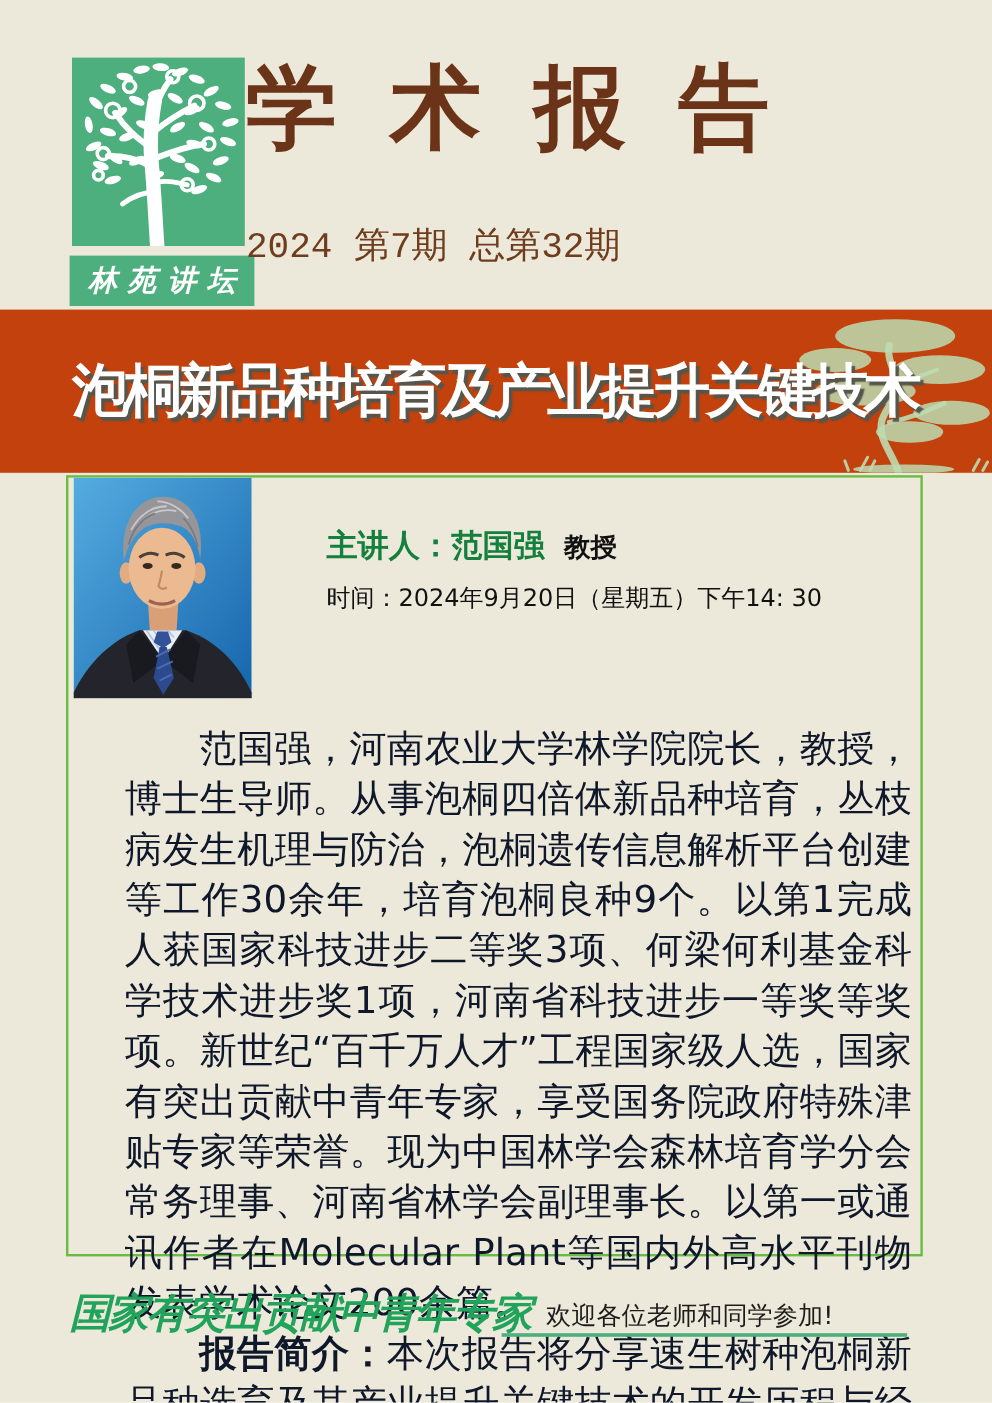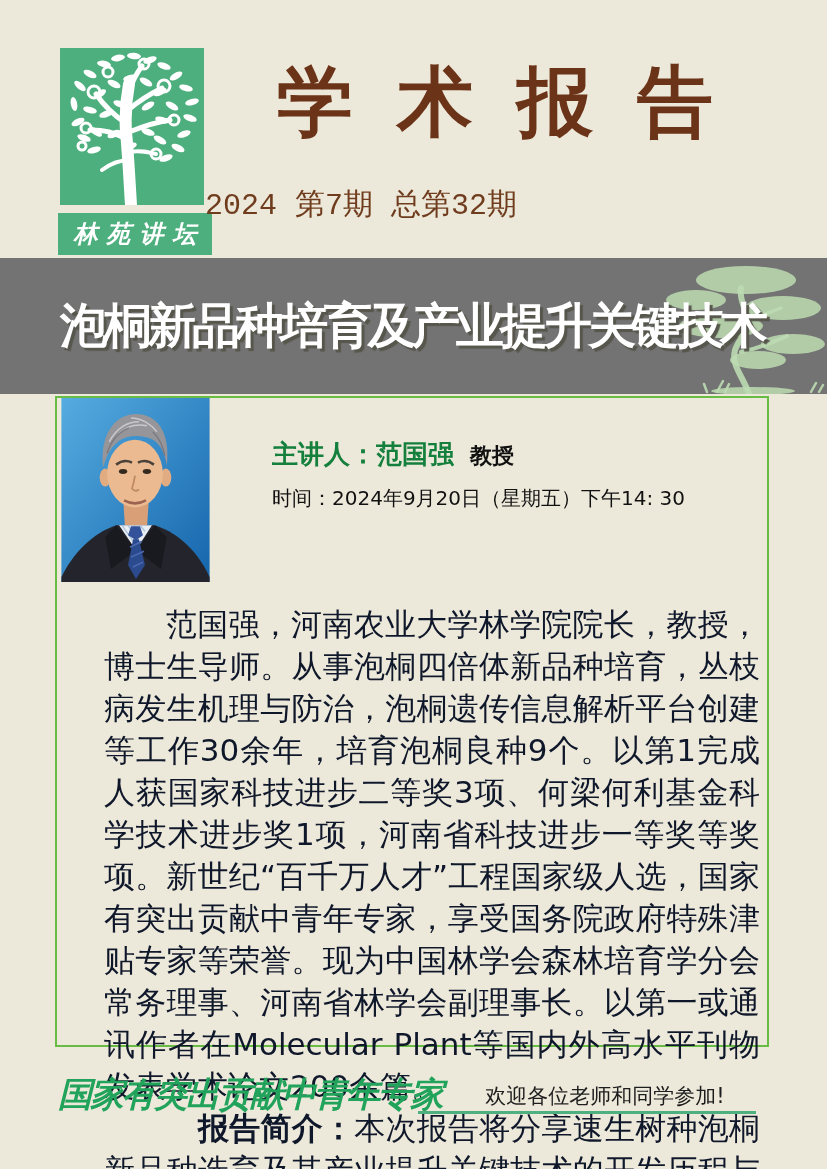--- a/index.html
+++ b/index.html
@@ -5,52 +5,52 @@
   html,body{margin:0;padding:0;}
   .page{position:relative;width:827px;height:1169px;background:#EDE9DA;overflow:hidden;
         font-family:"DejaVu Sans","Liberation Sans",sans-serif;}
   
   .logo-box{position:absolute;left:60px;top:48px;width:144px;height:157px;background:#4DAF7D;}
   .logo-box svg{display:block;width:100%;height:100%;}
   .forum-box{position:absolute;left:58px;top:213px;width:154px;height:42px;background:#4DAF7D;
              color:#fff;text-align:center;line-height:42px;font-size:24px;
              font-family:"DejaVu Serif","Liberation Serif",serif;font-style:italic;font-weight:bold;}
   .forum-box span{letter-spacing:9px;margin-right:-9px;}
-  .masthead-title{position:absolute;left:205px;top:60px;width:580px;text-align:center;
+  .masthead-title{position:absolute;left:205px;top:48px;width:580px;text-align:left;
                   color:#6B3418;font-size:76px;font-weight:bold;line-height:1.1;
                   font-family:"DejaVu Serif","Liberation Serif",serif;}
   .masthead-title span{letter-spacing:.58em;margin-right:-.58em;}
   .issue-line{position:absolute;left:205px;top:184px;width:580px;text-align:left;
               color:#6F3D1E;font-size:30px;font-family:Liberation Mono, monospace;}
   
-  .banner{position:absolute;left:0;top:258px;width:827px;height:136px;background:#737373;overflow:hidden;}
+  .banner{position:absolute;left:0;top:258px;width:827px;height:136px;background:#c2410c;overflow:hidden;}
   .bonsai{position:absolute;right:-8px;top:0;width:214px;height:136px;}
   .banner-title{position:absolute;left:60px;top:36px;color:#fff;font-size:48px;font-weight:bold;
                 letter-spacing:-4px;white-space:nowrap;text-shadow:3px 3px 1px #56564c;}
   
   .content-box{position:absolute;left:55px;top:396px;width:714px;height:651px;
                border:2px solid #68BC44;box-sizing:border-box;}
   .photo{position:absolute;left:61px;top:398px;width:149px;height:184px;overflow:hidden;}
   .photo svg{display:block;width:100%;height:100%;}
   .speaker-line{position:absolute;left:272px;top:437px;white-space:nowrap;}
   .speaker-name{color:#15803d;font-size:26px;font-weight:bold;}
   .speaker-degree{color:#111;font-size:22px;font-weight:bold;margin-left:16px;margin-top:32px;}
   .info-line{position:absolute;left:272px;color:#111;font-size:20px;white-space:nowrap;}
   .info-time{top:485px;}
   .info-venue{top:528px;}
   
   .bio{position:absolute;left:104px;top:603px;width:656px;color:#0f172a;
        font-size:31px;line-height:42px;text-align:justify;}
   .bio p{margin:0;text-indent:2em;}
-  .abstract-label{font-weight:bold;margin-left:32px;}
+  .abstract-label{font-weight:bold;}
   
   .calligraphy{position:absolute;left:58px;top:1072px;color:#21A35B;font-size:34px;font-weight:bold;
                font-style:italic;letter-spacing:-2px;white-space:nowrap;
                font-family:"DejaVu Serif","Liberation Serif",serif;}
-  .welcome{position:absolute;left:455px;top:1082px;width:300px;text-align:center;
+  .welcome{position:absolute;left:455px;top:1082px;width:300px;text-align:left;
            color:#1d1d1d;font-size:21px;white-space:nowrap;}
   .footer-line{position:absolute;left:418px;top:1111px;width:338px;height:3px;background:#4DB07E;}
 </style>
 </head>
 <body>
 
 <div class="page">
 
   <div class="logo-box">
     <svg viewBox="0 0 144 157" xmlns="http://www.w3.org/2000/svg">

